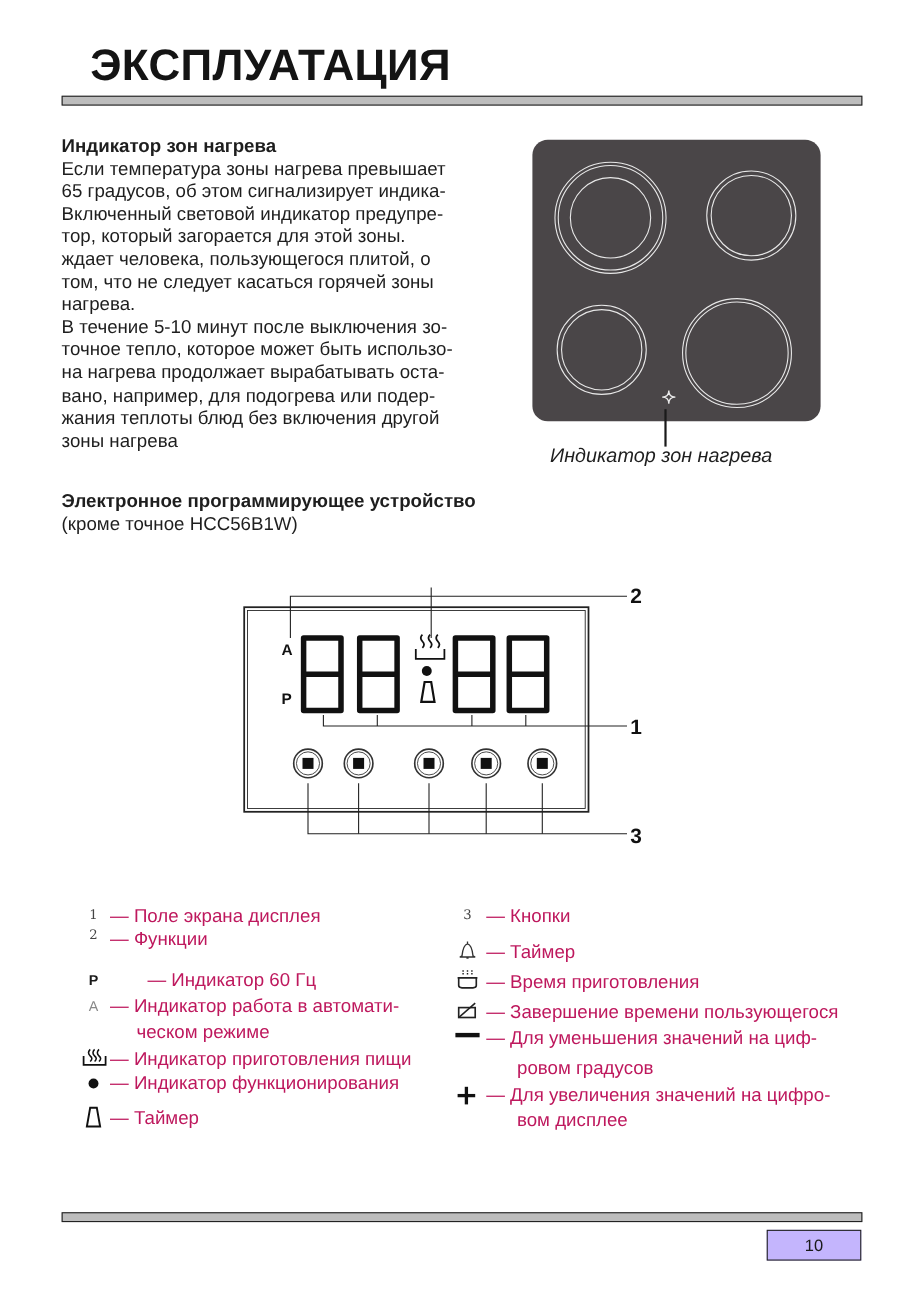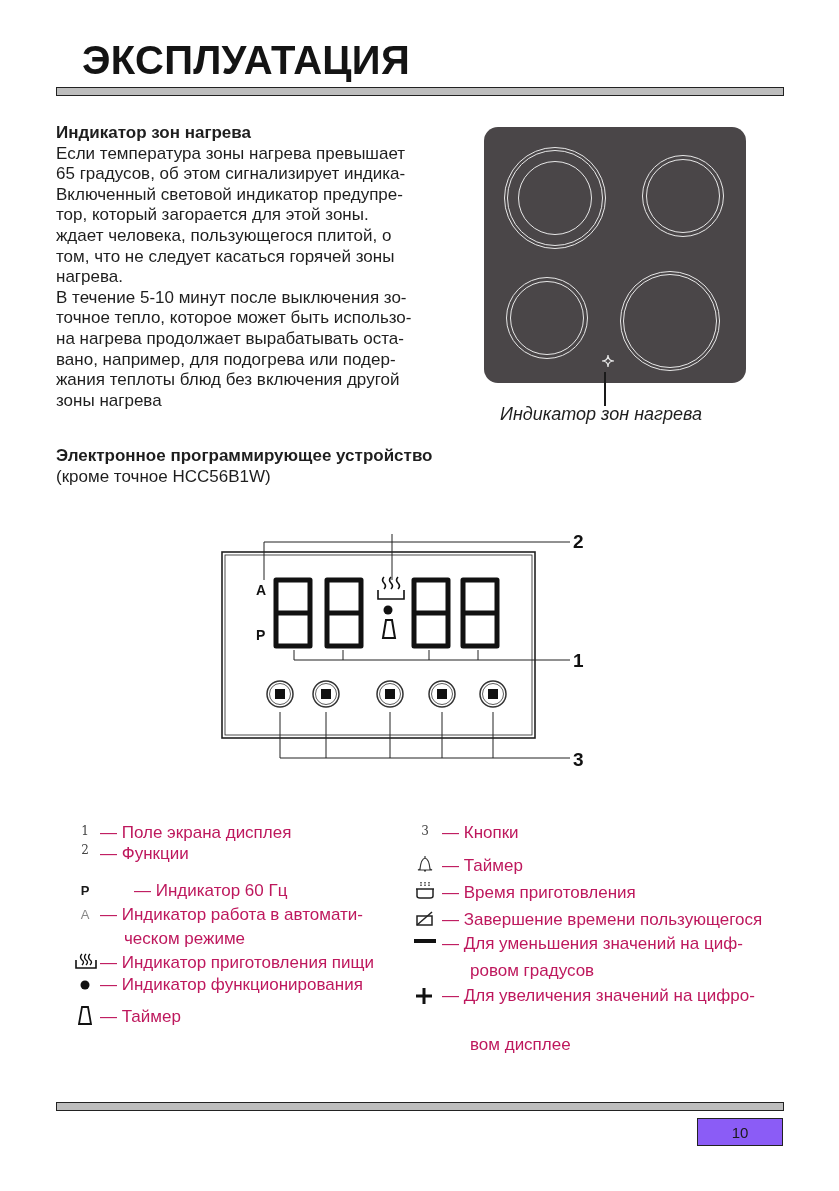--- a/index.html
+++ b/index.html
@@ -8,21 +8,21 @@
   .abs { position:absolute; }
   .page-title { left:82px; top:38px; font-size:40px; font-weight:bold; letter-spacing:0.3px; color:#141414; }
   .rule-bar { left:56px; width:726px; height:7px; background:#bdbdbd; border:1px solid #222; }
   .body-text { font-size:17px; line-height:20.6px; color:#1e1e1e; }
   .section-heading { font-weight:bold; }
   .hob { left:484px; top:127px; width:262px; height:256px; background:#4a4648; border-radius:14px; }
   .ring { position:absolute; border:1.6px solid #e8e8e8; border-radius:50%; box-sizing:border-box; }
   .hob-caption { left:500px; top:404px; font-size:18px; font-style:italic; color:#1e1e1e; }
   .legend-row { position:absolute; font-size:17px; line-height:20px; color:#be185d; white-space:nowrap; }
   .legend-sym { position:absolute; display:flex; align-items:center; justify-content:center; }
-  .page-num-box { left:697px; top:1118px; width:84px; height:26px; background:#8b5cf6; border:1px solid #222;
+  .page-num-box { left:697px; top:1118px; width:84px; height:26px; background:#c4b5fd; border:1px solid #222;
                   font-size:15px; display:flex; align-items:center; justify-content:center; }
 </style>
 </head>
 <body>
 
 <div class="abs page-title">ЭКСПЛУАТАЦИЯ</div>
 <div class="abs rule-bar" style="top:87px;"></div>
 
 <div class="abs body-text" style="left:56px; top:123px; width:400px;">
   <div class="section-heading">Индикатор зон нагрева</div>
@@ -189,17 +189,17 @@
     <rect x="2" y="3" width="22" height="4" fill="#111"></rect>
   </svg>
   <div class="legend-row" style="left:34px; top:114px;">— Для уменьшения значений на циф-</div>
   <div class="legend-row" style="left:62px; top:141px;">ровом градусов</div>
 
   <svg class="legend-sym" style="left:6px; top:166px;" width="20" height="20" viewBox="0 0 20 20">
     <rect x="2" y="8.5" width="16" height="3" fill="#111"></rect>
     <rect x="8.5" y="2" width="3" height="16" fill="#111"></rect>
   </svg>
   <div class="legend-row" style="left:34px; top:166px;">— Для увеличения значений на цифро-</div>
-  <div class="legend-row" style="left:62px; top:189px;margin-top:26px;">вом дисплее</div>
+  <div class="legend-row" style="left:62px; top:189px;">вом дисплее</div>
 </div>
 
 <div class="abs rule-bar" style="top:1102px;"></div>
 <div class="abs page-num-box">10</div>
 
 </body></html>

